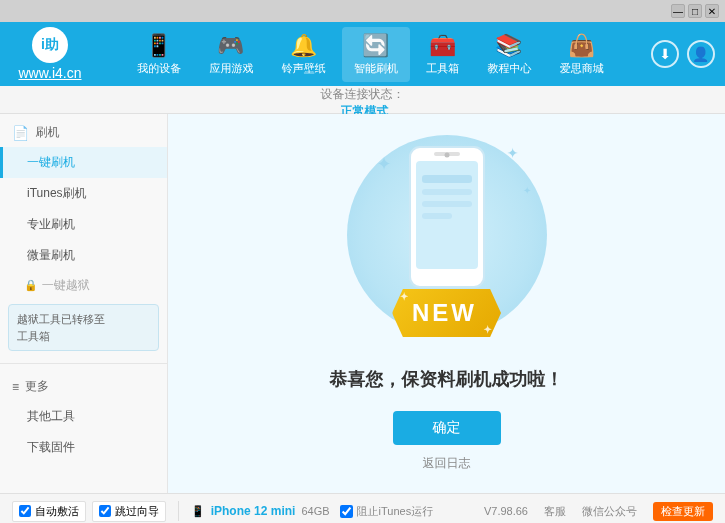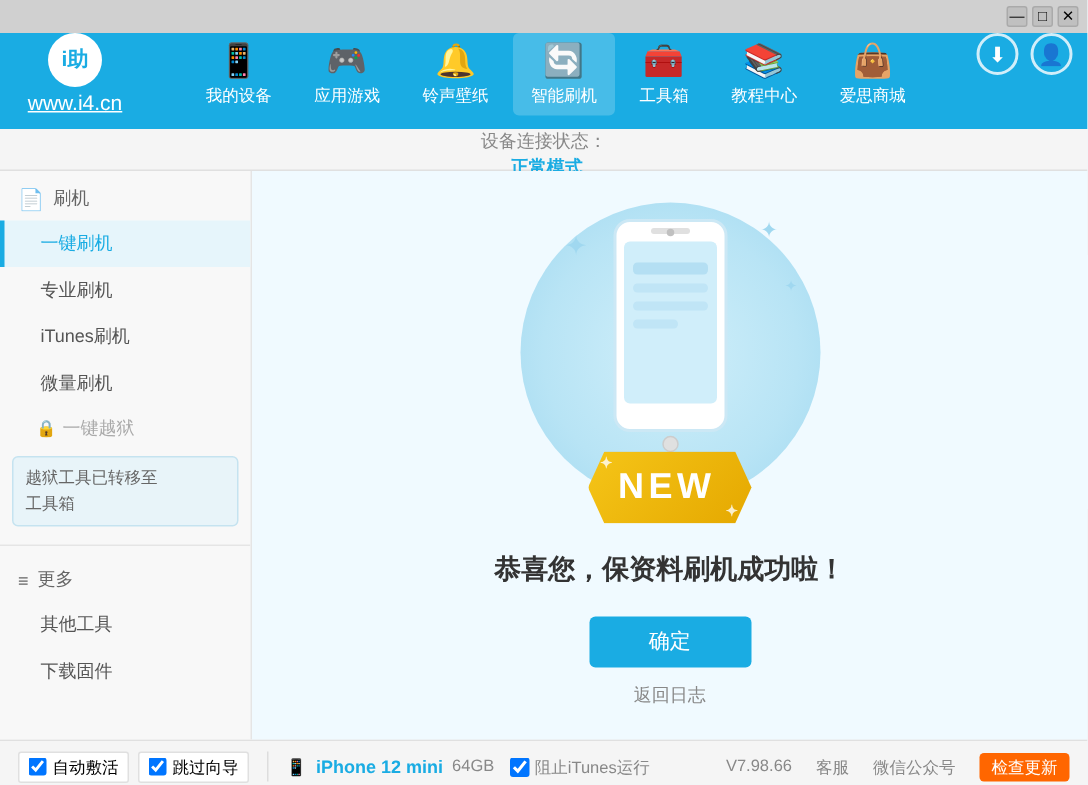--- a/index.html
+++ b/index.html
@@ -33,21 +33,21 @@
       cursor: pointer;
       background: #c0c0c0;
       border: 1px solid #aaa;
     }
 
     
     .top-nav {
       background: #1aace3;
       height: 64px;
       display: flex;
-      align-items: flex-start;
+      align-items: center;
       padding: 0 10px;
       gap: 23px;
     }
     .logo-area {
       width: 80px;
       display: flex;
       flex-direction: column;
       align-items: center;
       margin-right: 10px;
     }
@@ -384,24 +384,24 @@
   <div class="sidebar">
     <div class="sidebar-section">
       <div class="sidebar-section-header">
         <span class="icon">📄</span>
         <span>刷机</span>
       </div>
       <div class="sidebar-item active">
         <span>一键刷机</span>
       </div>
       <div class="sidebar-item">
+        <span>iTunes刷机</span>
+      </div>
+      <div class="sidebar-item">
         <span>专业刷机</span>
-      </div>
-      <div class="sidebar-item">
-        <span>iTunes刷机</span>
       </div>
       <div class="sidebar-item">
         <span>微量刷机</span>
       </div>
       <div class="sidebar-grayed">
         <span class="lock-icon">🔒</span>
         <span>一键越狱</span>
       </div>
       <div class="sidebar-note">
         <span>越狱工具已转移至<br>工具箱</span>
@@ -444,21 +444,21 @@
           <circle cx="45" cy="151" r="5" fill="#e0e0e0" stroke="#ccc" stroke-width="1"></circle>
 
           <rect x="20" y="30" width="50" height="8" rx="3" fill="#a8d8f0" opacity="0.7"></rect>
           <rect x="20" y="44" width="50" height="6" rx="3" fill="#a8d8f0" opacity="0.4"></rect>
           <rect x="20" y="56" width="50" height="6" rx="3" fill="#a8d8f0" opacity="0.4"></rect>
           <rect x="20" y="68" width="30" height="6" rx="3" fill="#a8d8f0" opacity="0.4"></rect>
 
           <circle cx="45" cy="10" r="2.5" fill="#c0c0c0"></circle>
         </svg>
 
-        <div style="position:absolute;bottom:6px;left:50%;transform:translateX(-50%);z-index:10;">
+        <div style="position:absolute;bottom:18px;left:50%;transform:translateX(-50%);z-index:10;">
           <div style="
             background: linear-gradient(135deg, #f5c518 0%, #e5a800 100%);
             padding: 10px 24px 10px 20px;
             font-size: 24px;
             font-weight: 900;
             color: white;
             letter-spacing: 3px;
             clip-path: polygon(10% 0%, 90% 0%, 100% 50%, 90% 100%, 10% 100%, 0% 50%);
             white-space: nowrap;
             box-shadow: 2px 2px 8px rgba(0,0,0,0.2);

